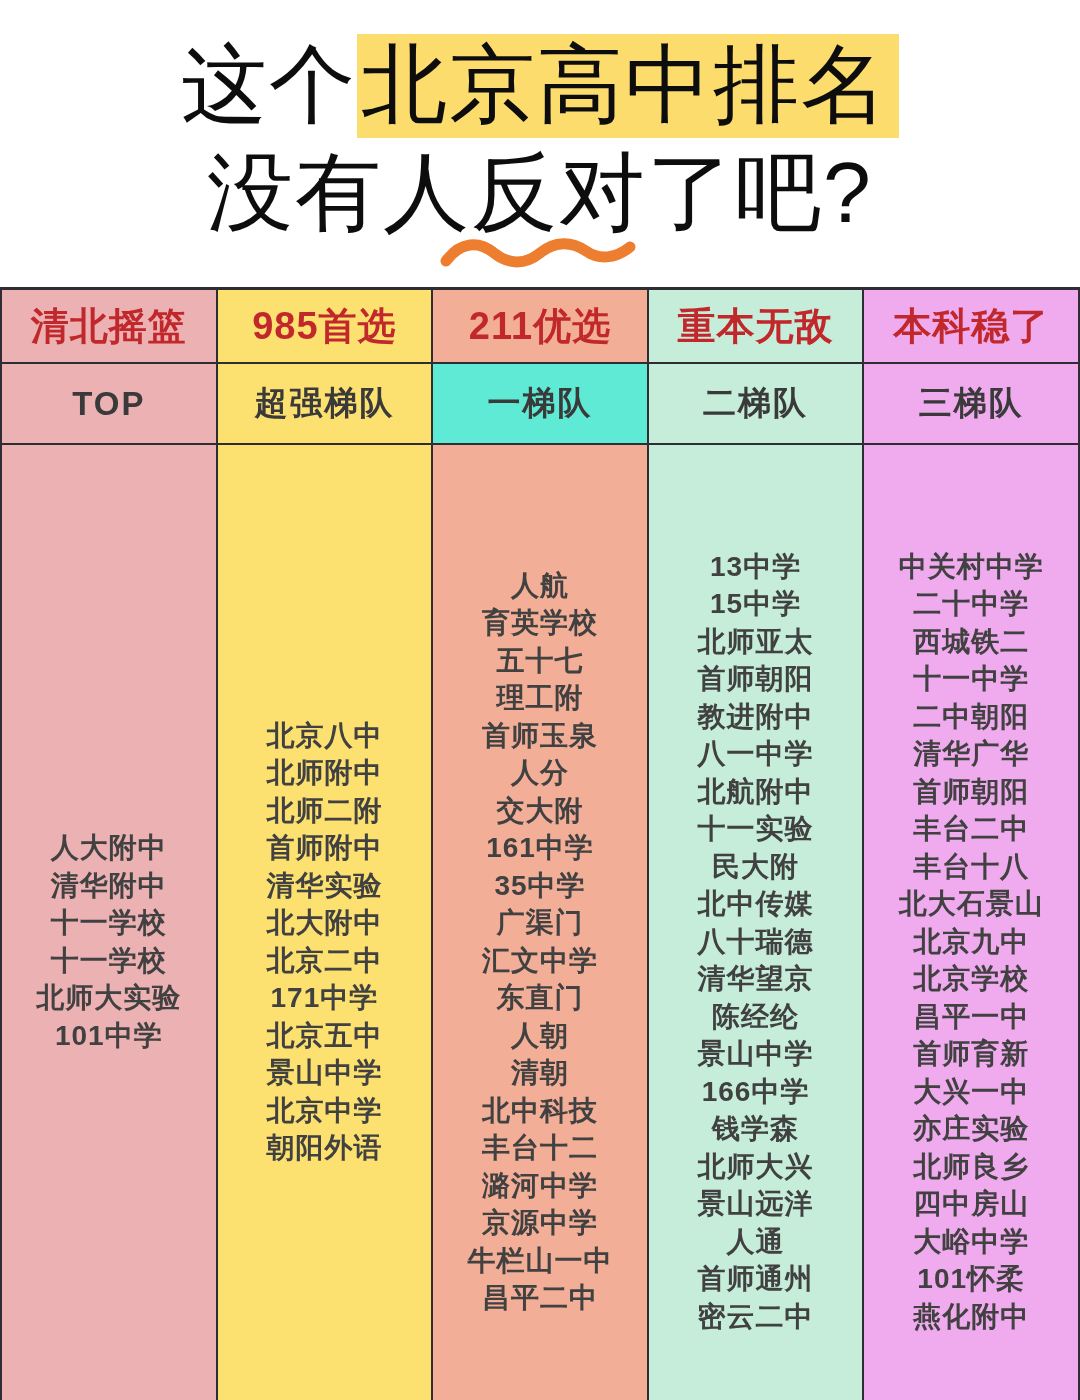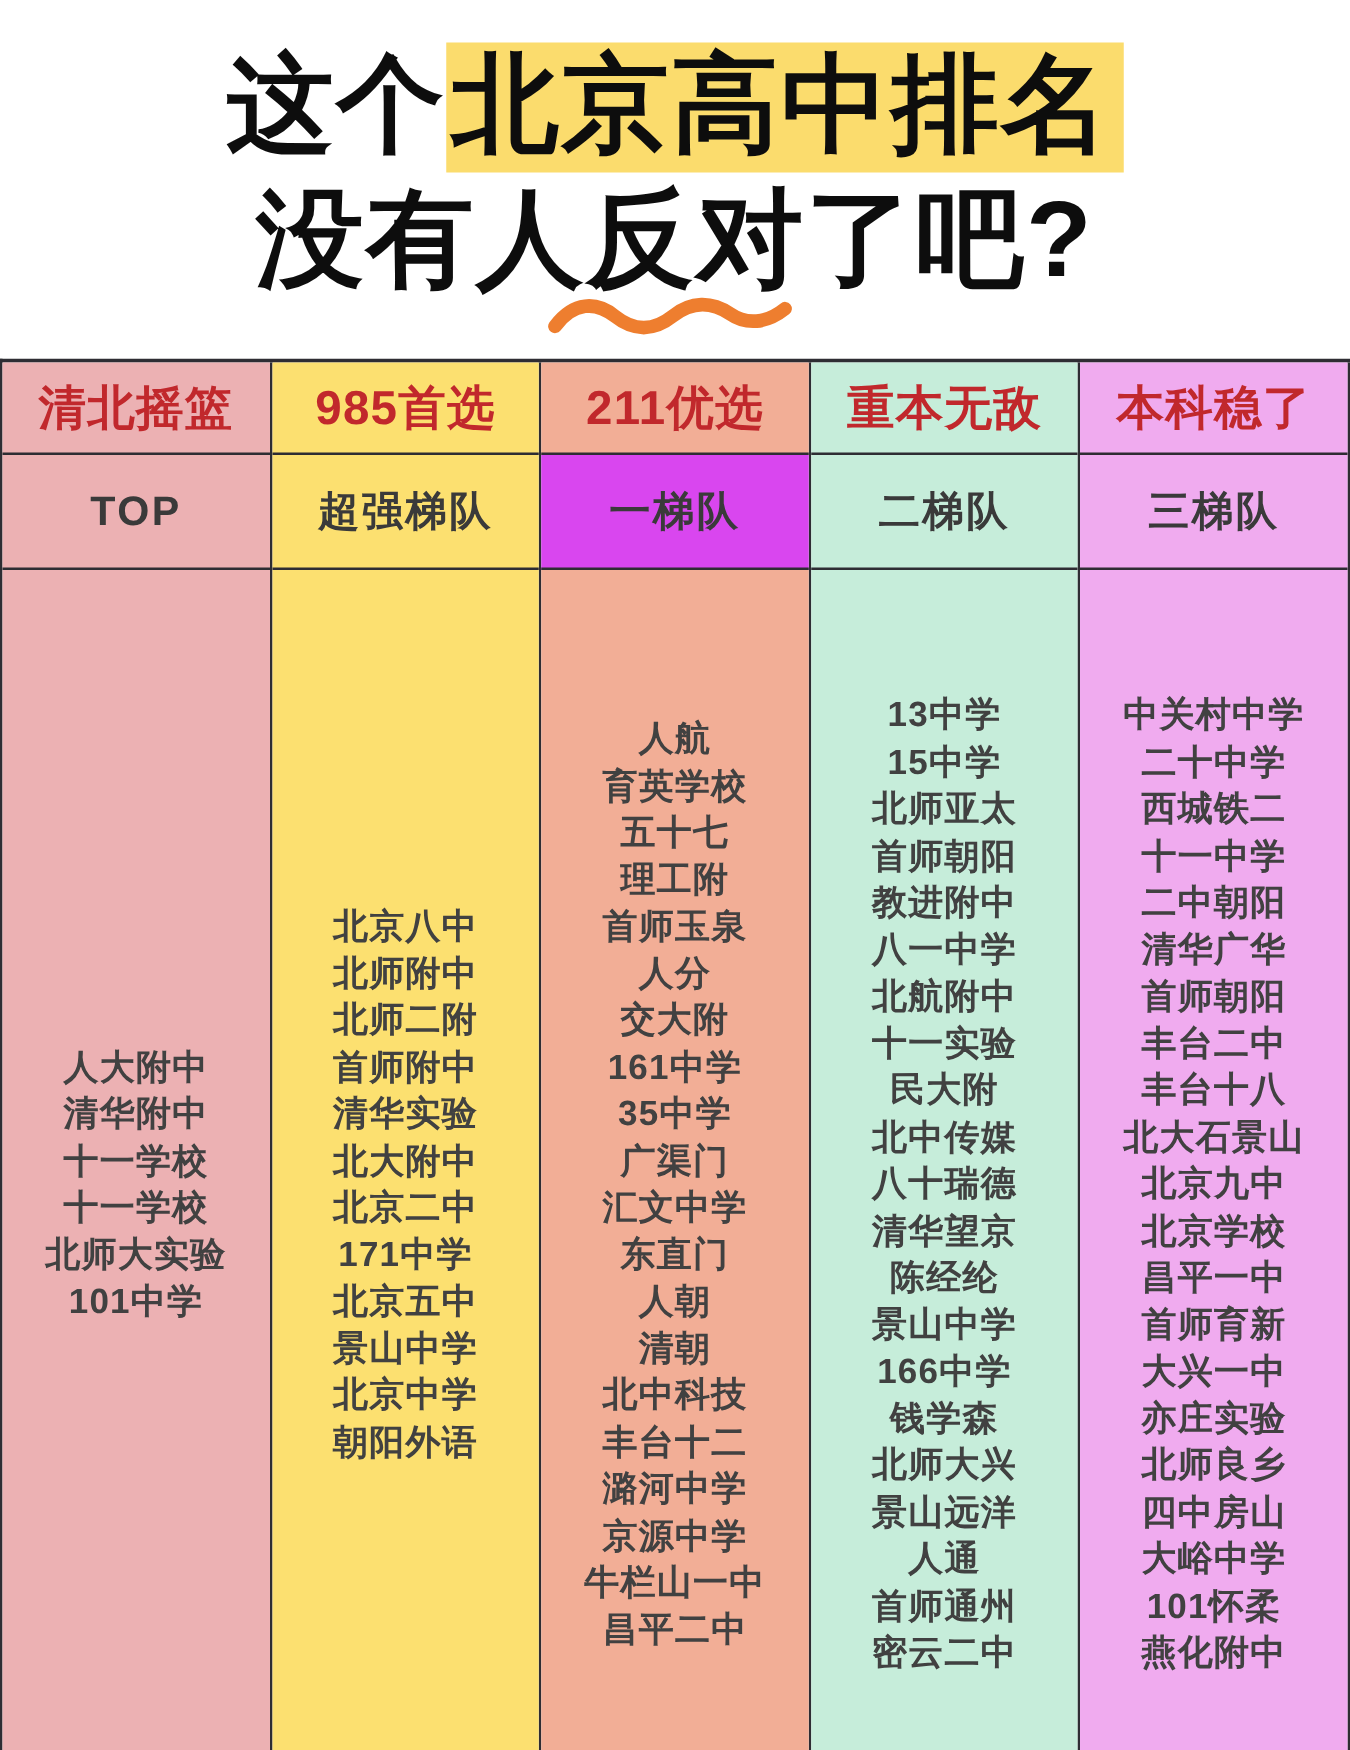--- a/index.html
+++ b/index.html
@@ -12,35 +12,35 @@
   *{margin:0;padding:0;box-sizing:border-box;}
   html,body{background:#ffffff;}
   body{
     width:1080px;height:1400px;overflow:hidden;position:relative;
     font-family:"Liberation Sans","DejaVu Sans",sans-serif;
   }
   .page{width:1080px;height:1400px;position:relative;overflow:hidden;background:#ffffff;}
 
   
   .title-block{position:absolute;top:30px;left:0;width:1080px;text-align:center;color:#0d0d0d;}
-  .title-line{font-size:86px;font-weight:700;line-height:108px;letter-spacing:2px;white-space:nowrap;}
+  .title-line{font-size:86px;font-weight:400;line-height:108px;letter-spacing:2px;white-space:nowrap;}
   .hl{background:var(--hl);padding:2px 10px 6px 4px;}
   .title-line2-wrap{position:relative;display:inline-block;}
   .squiggle{position:absolute;left:232px;top:96px;width:200px;height:40px;overflow:visible;}
   .squiggle path{fill:none;stroke:#ee7e2f;stroke-width:11;stroke-linecap:round;stroke-linejoin:round;}
 
   
   .rank-table{
     position:absolute;top:287px;left:0;width:1080px;height:1151px;
     display:flex;border-top:3px solid var(--border);border-left:2px solid var(--border);
   }
   .col{flex:1 1 0;display:flex;flex-direction:column;border-right:2px solid var(--border);min-width:0;}
   .cell{border-bottom:2px solid var(--border);display:flex;align-items:center;justify-content:center;}
   .cell-header{height:74px;font-size:38px;font-weight:700;color:var(--header-red);letter-spacing:1px;}
-  .cell-tier{height:92px;font-size:33px;font-weight:700;color:var(--tier-color);letter-spacing:2px;}
+  .cell-tier{height:81px;font-size:33px;font-weight:700;color:var(--tier-color);letter-spacing:2px;}
   .cell-body{flex:1 1 auto;flex-direction:column;justify-content:center;border-bottom:none;}
   .school{font-size:28px;font-weight:600;line-height:37.5px;color:var(--body-color);
           letter-spacing:1px;white-space:nowrap;text-align:center;}
 </style>
 </head>
 <body>
 
 <div class="page">
 
   <div class="title-block">
@@ -84,21 +84,21 @@
           <div class="school">171中学</div>
           <div class="school">北京五中</div>
           <div class="school">景山中学</div>
           <div class="school">北京中学</div>
           <div class="school">朝阳外语</div>
         </div>
     </div>
 
     <div class="col">
       <div class="cell cell-header" style="background: rgb(242, 174, 150);">211优选</div>
-      <div class="cell cell-tier" style="background: #d946ef;">一梯队</div>
+      <div class="cell cell-tier" style="background: #5eead4;">一梯队</div>
       <div class="cell cell-body school-list" style="background: rgb(242, 174, 150);">
           <div class="school">人航</div>
           <div class="school">育英学校</div>
           <div class="school">五十七</div>
           <div class="school">理工附</div>
           <div class="school">首师玉泉</div>
           <div class="school">人分</div>
           <div class="school">交大附</div>
           <div class="school">161中学</div>
           <div class="school">35中学</div>

